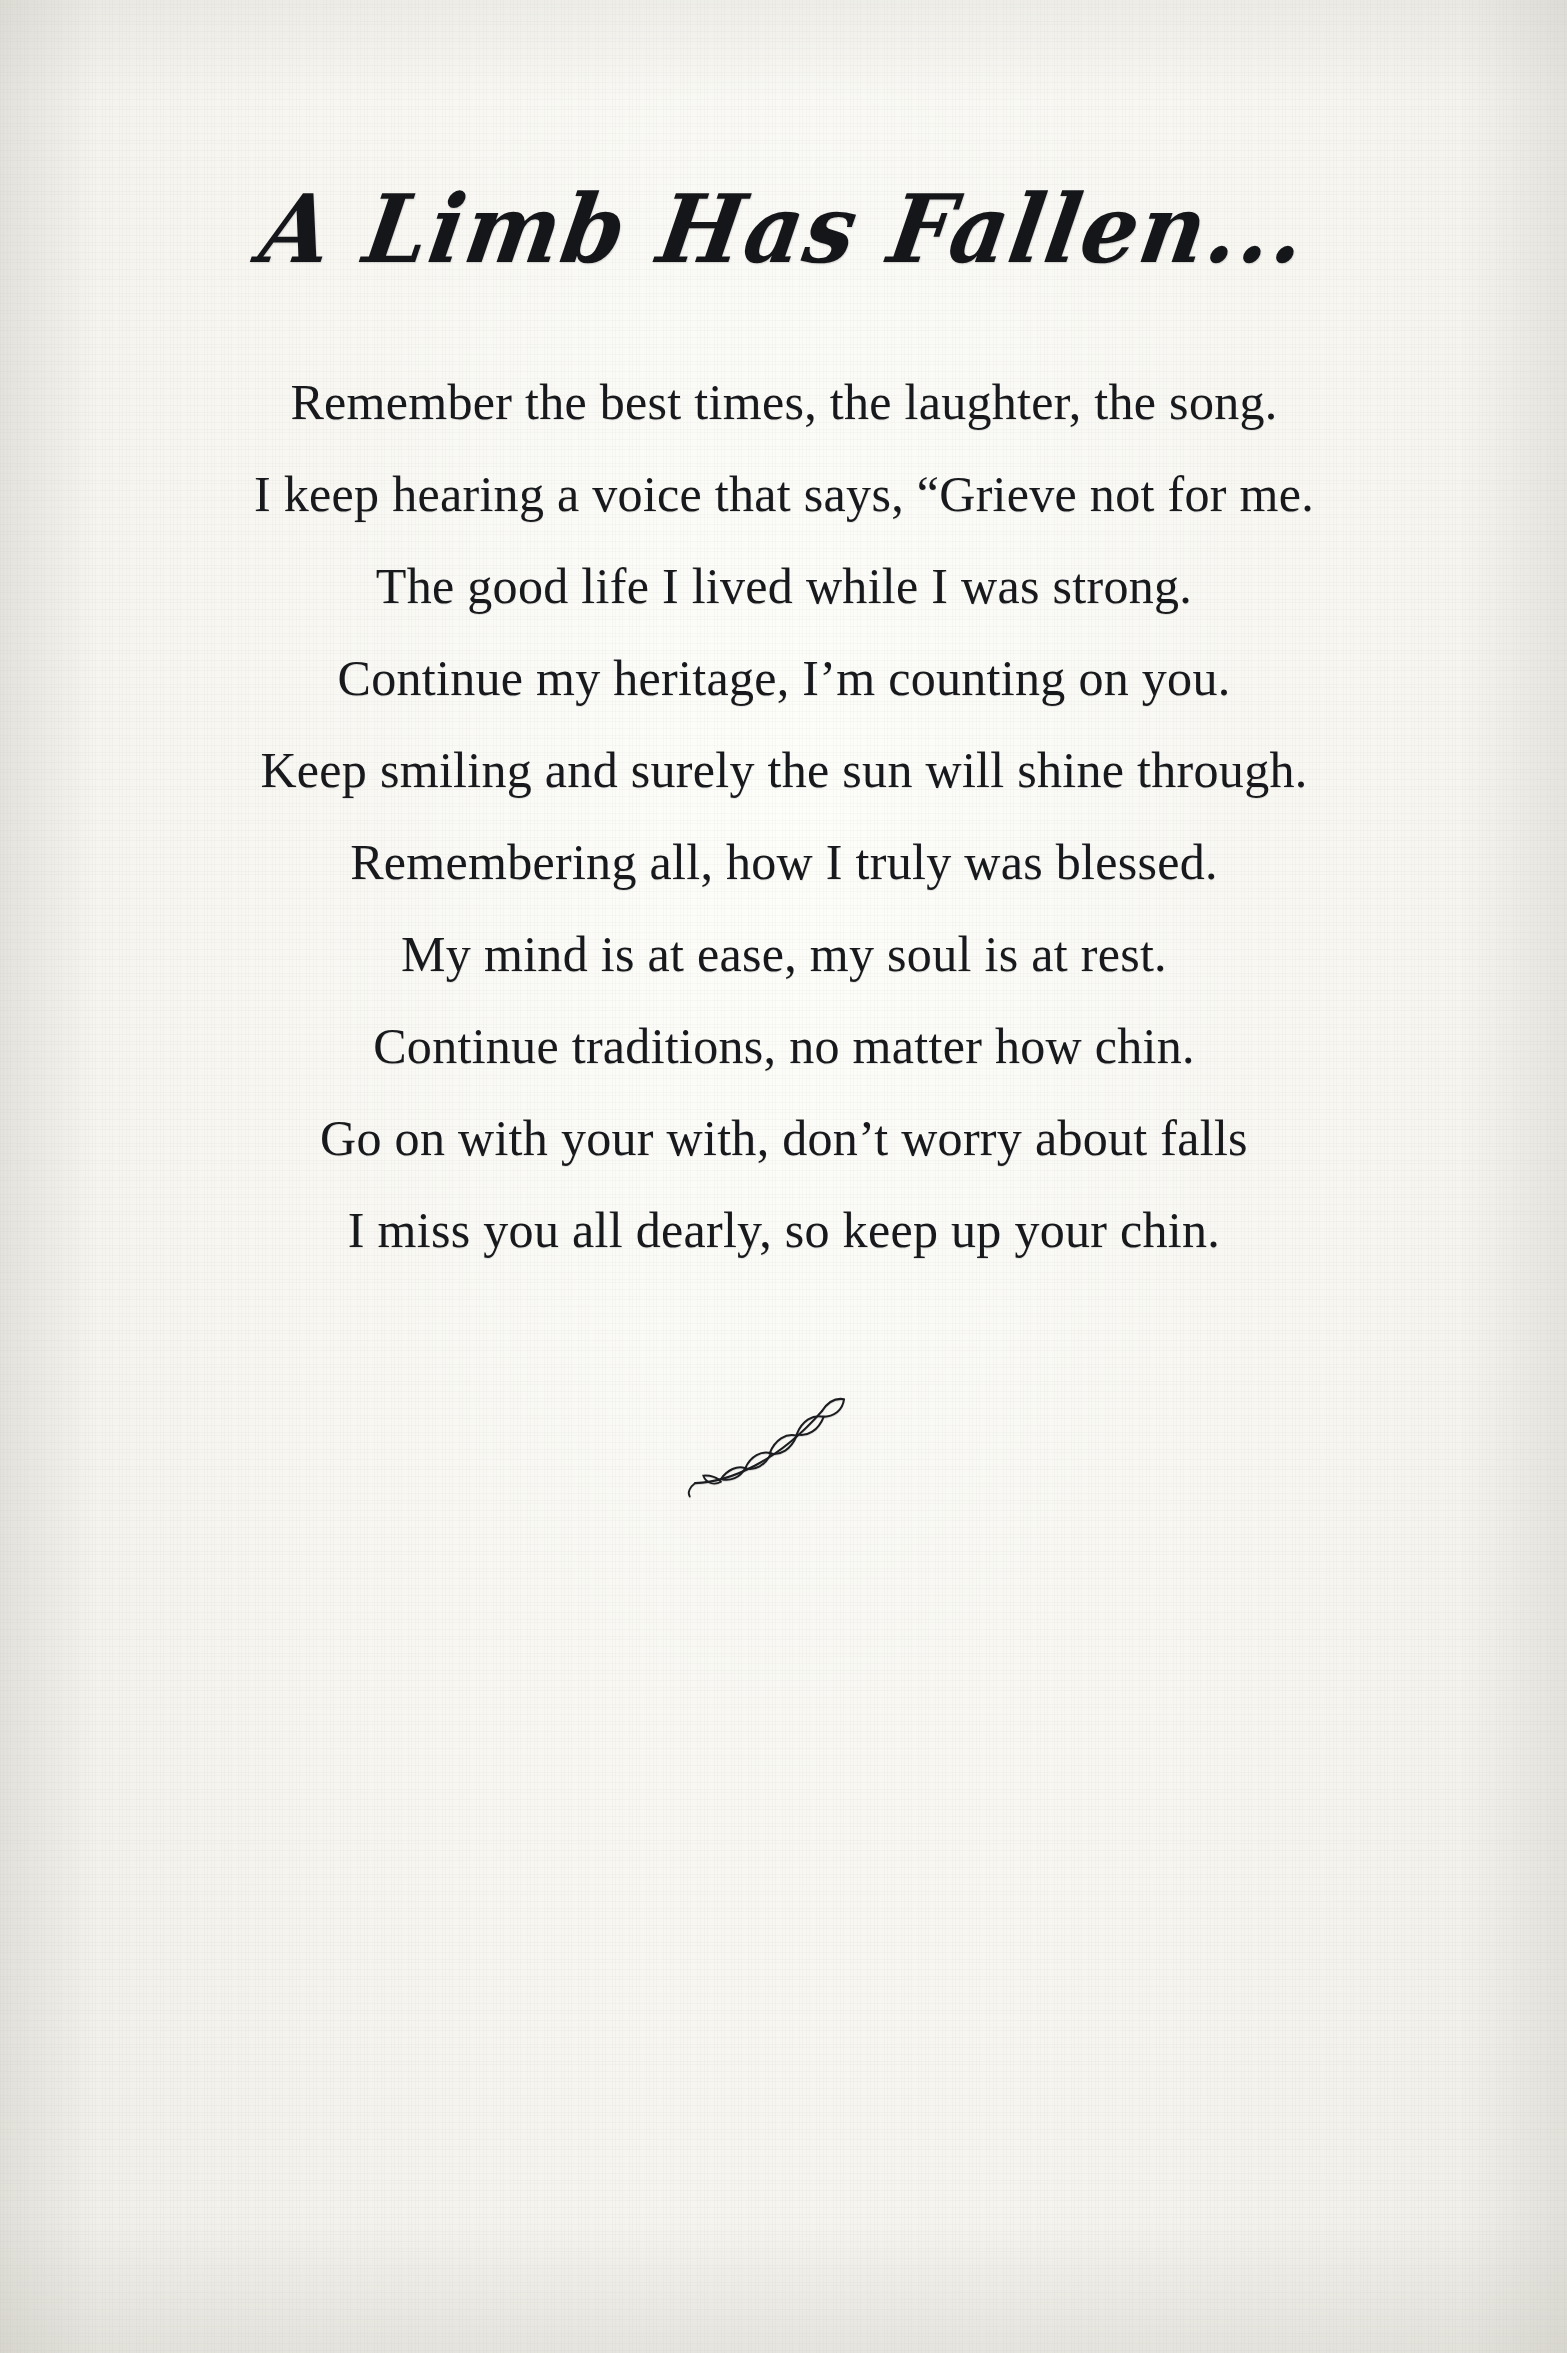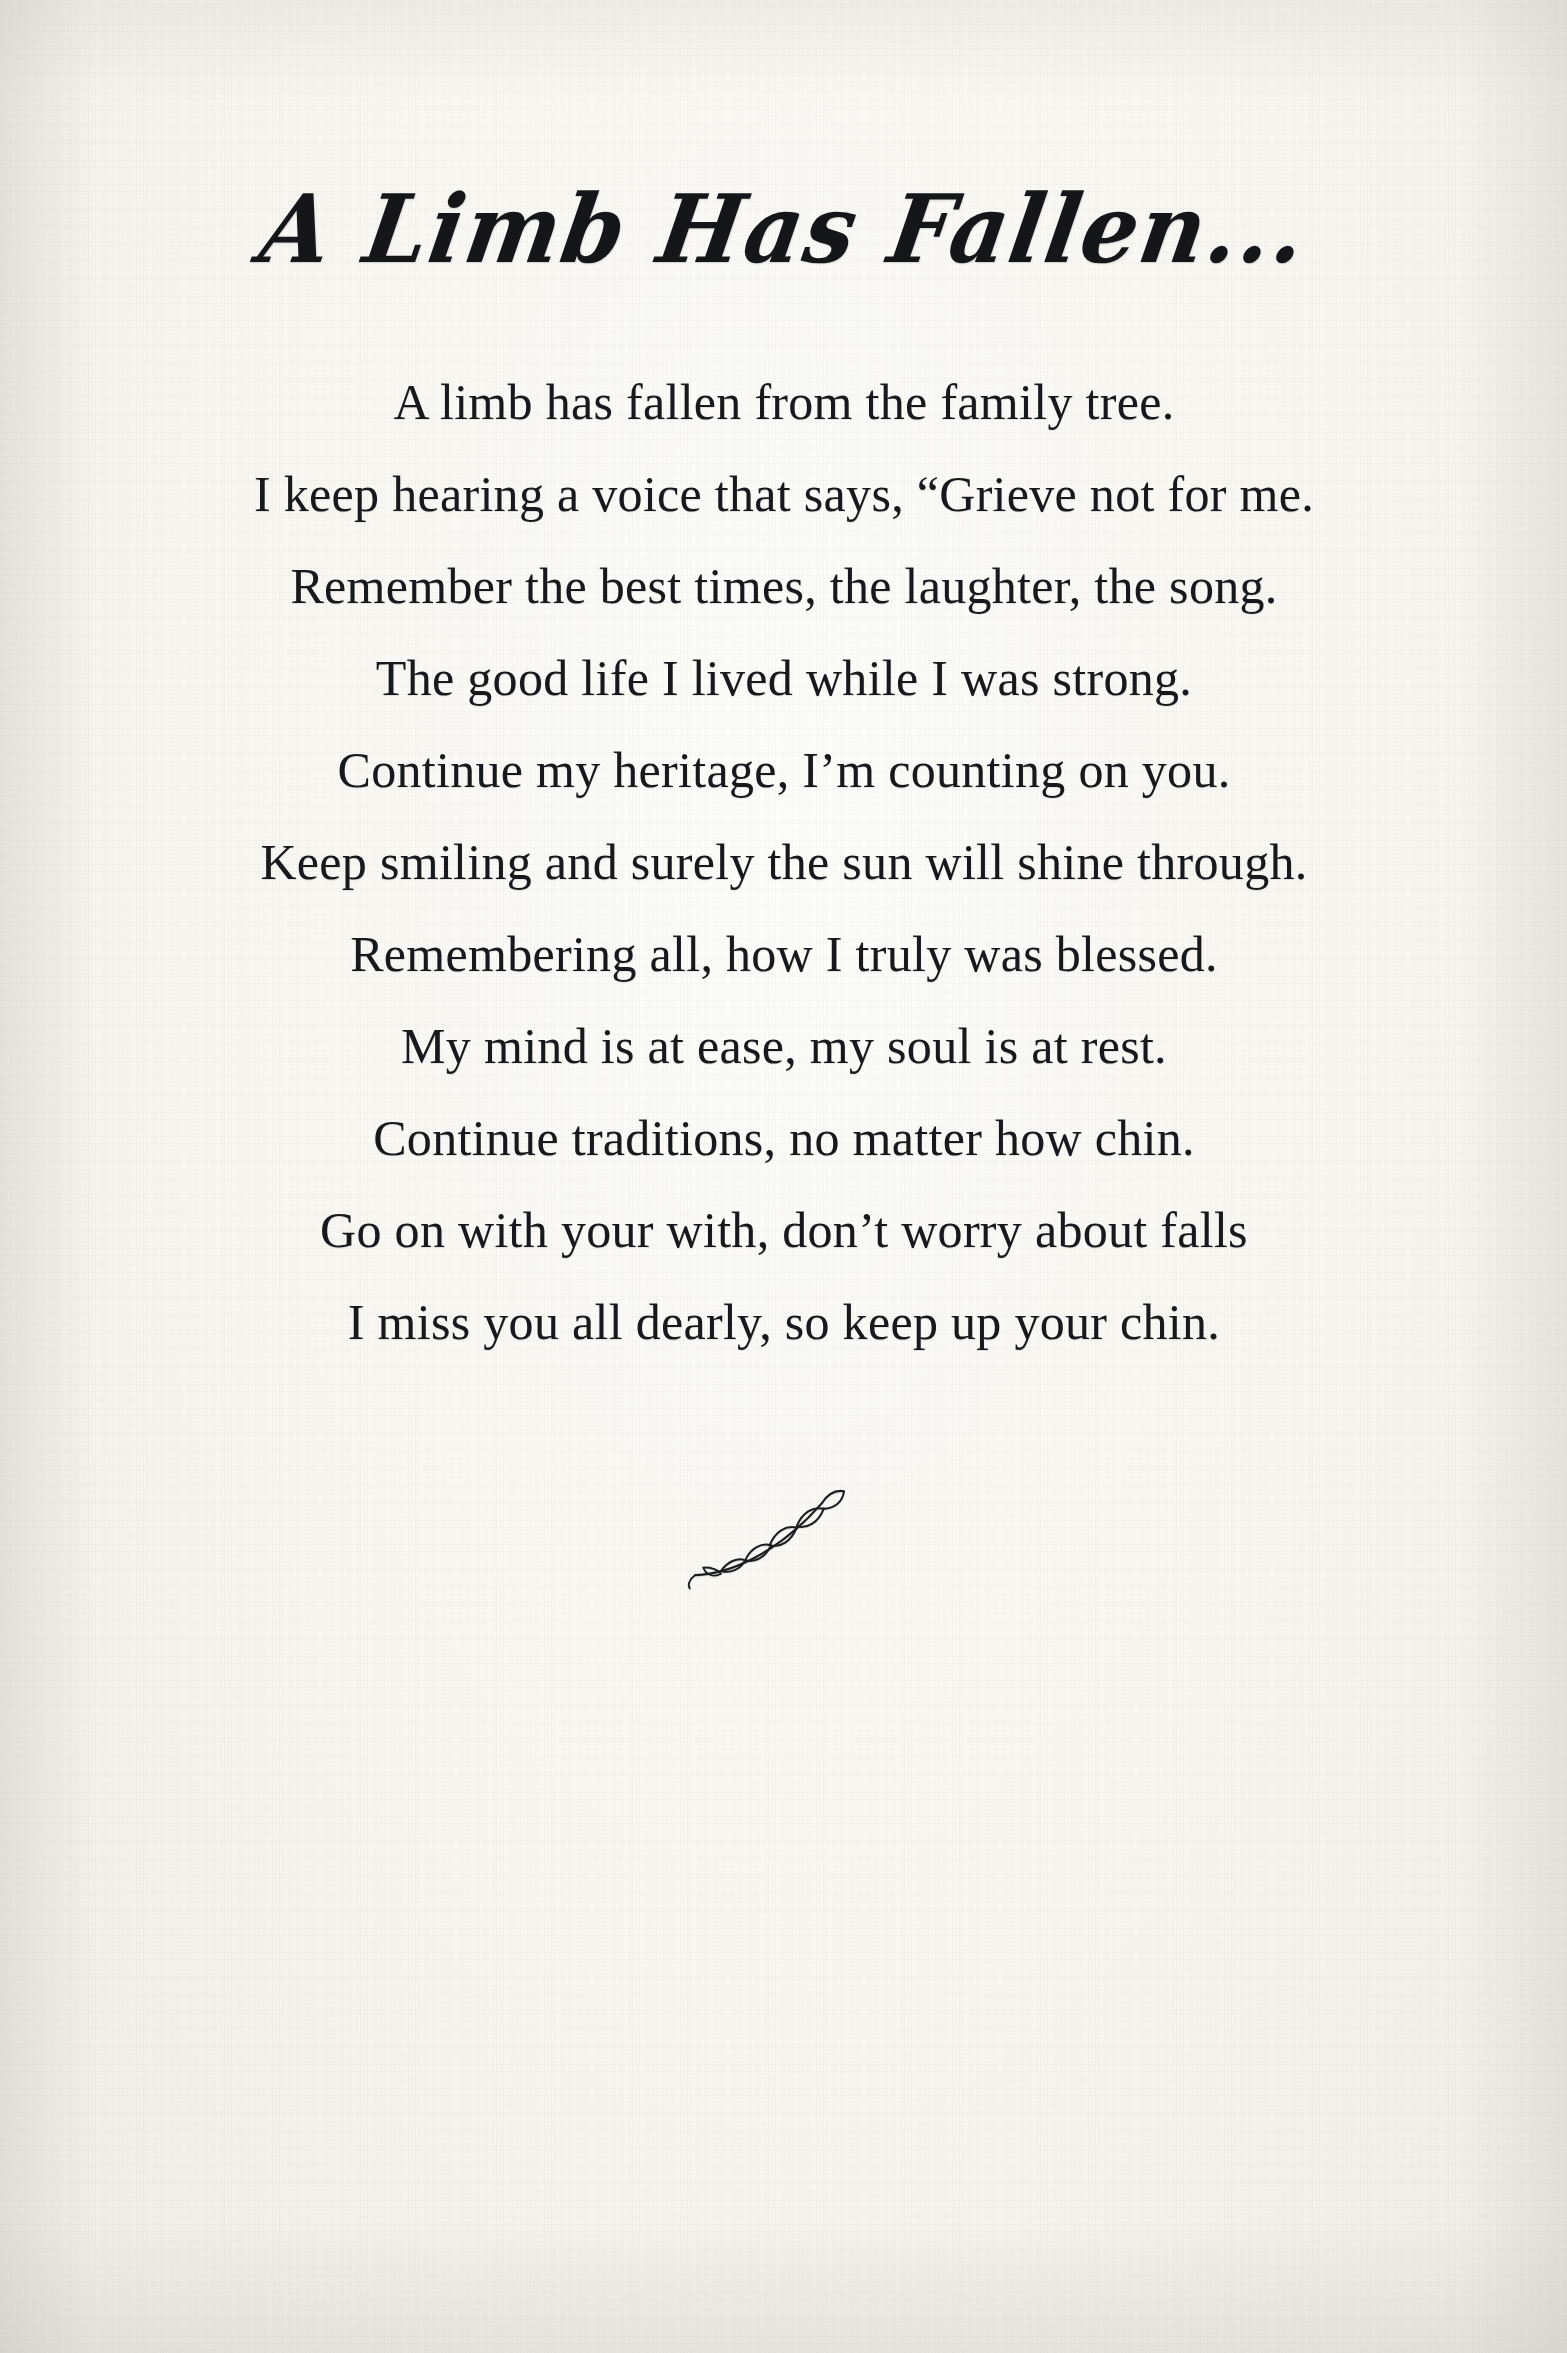--- a/index.html
+++ b/index.html
@@ -115,23 +115,22 @@
 
 <div class="page">
   <div class="paper-texture"></div>
   <div class="paper-vignette"></div>
 
   <div class="content">
 
     <div class="title">A Limb Has Fallen...</div>
 
     <div class="poem">
-      <p class="poem-line">A limb has fallen from the family tree.</p>
+      <p class="poem-line">Remember the best times, the laughter, the song.</p>
       <p class="poem-line">I keep hearing a voice that says, “Grieve not for me.</p>
-      <p class="poem-line">Remember the best times, the laughter, the song.</p>
       <p class="poem-line">The good life I lived while I was strong.</p>
       <p class="poem-line">Continue my heritage, I’m counting on you.</p>
       <p class="poem-line">Keep smiling and surely the sun will shine through.</p>
       <p class="poem-line">Remembering all, how I truly was blessed.</p>
       <p class="poem-line">My mind is at ease, my soul is at rest.</p>
       <p class="poem-line">Continue traditions, no matter how chin.</p>
       <p class="poem-line">Go on with your with, don’t worry about falls</p>
       <p class="poem-line">I miss you all dearly, so keep up your chin.</p>
     </div>
 

